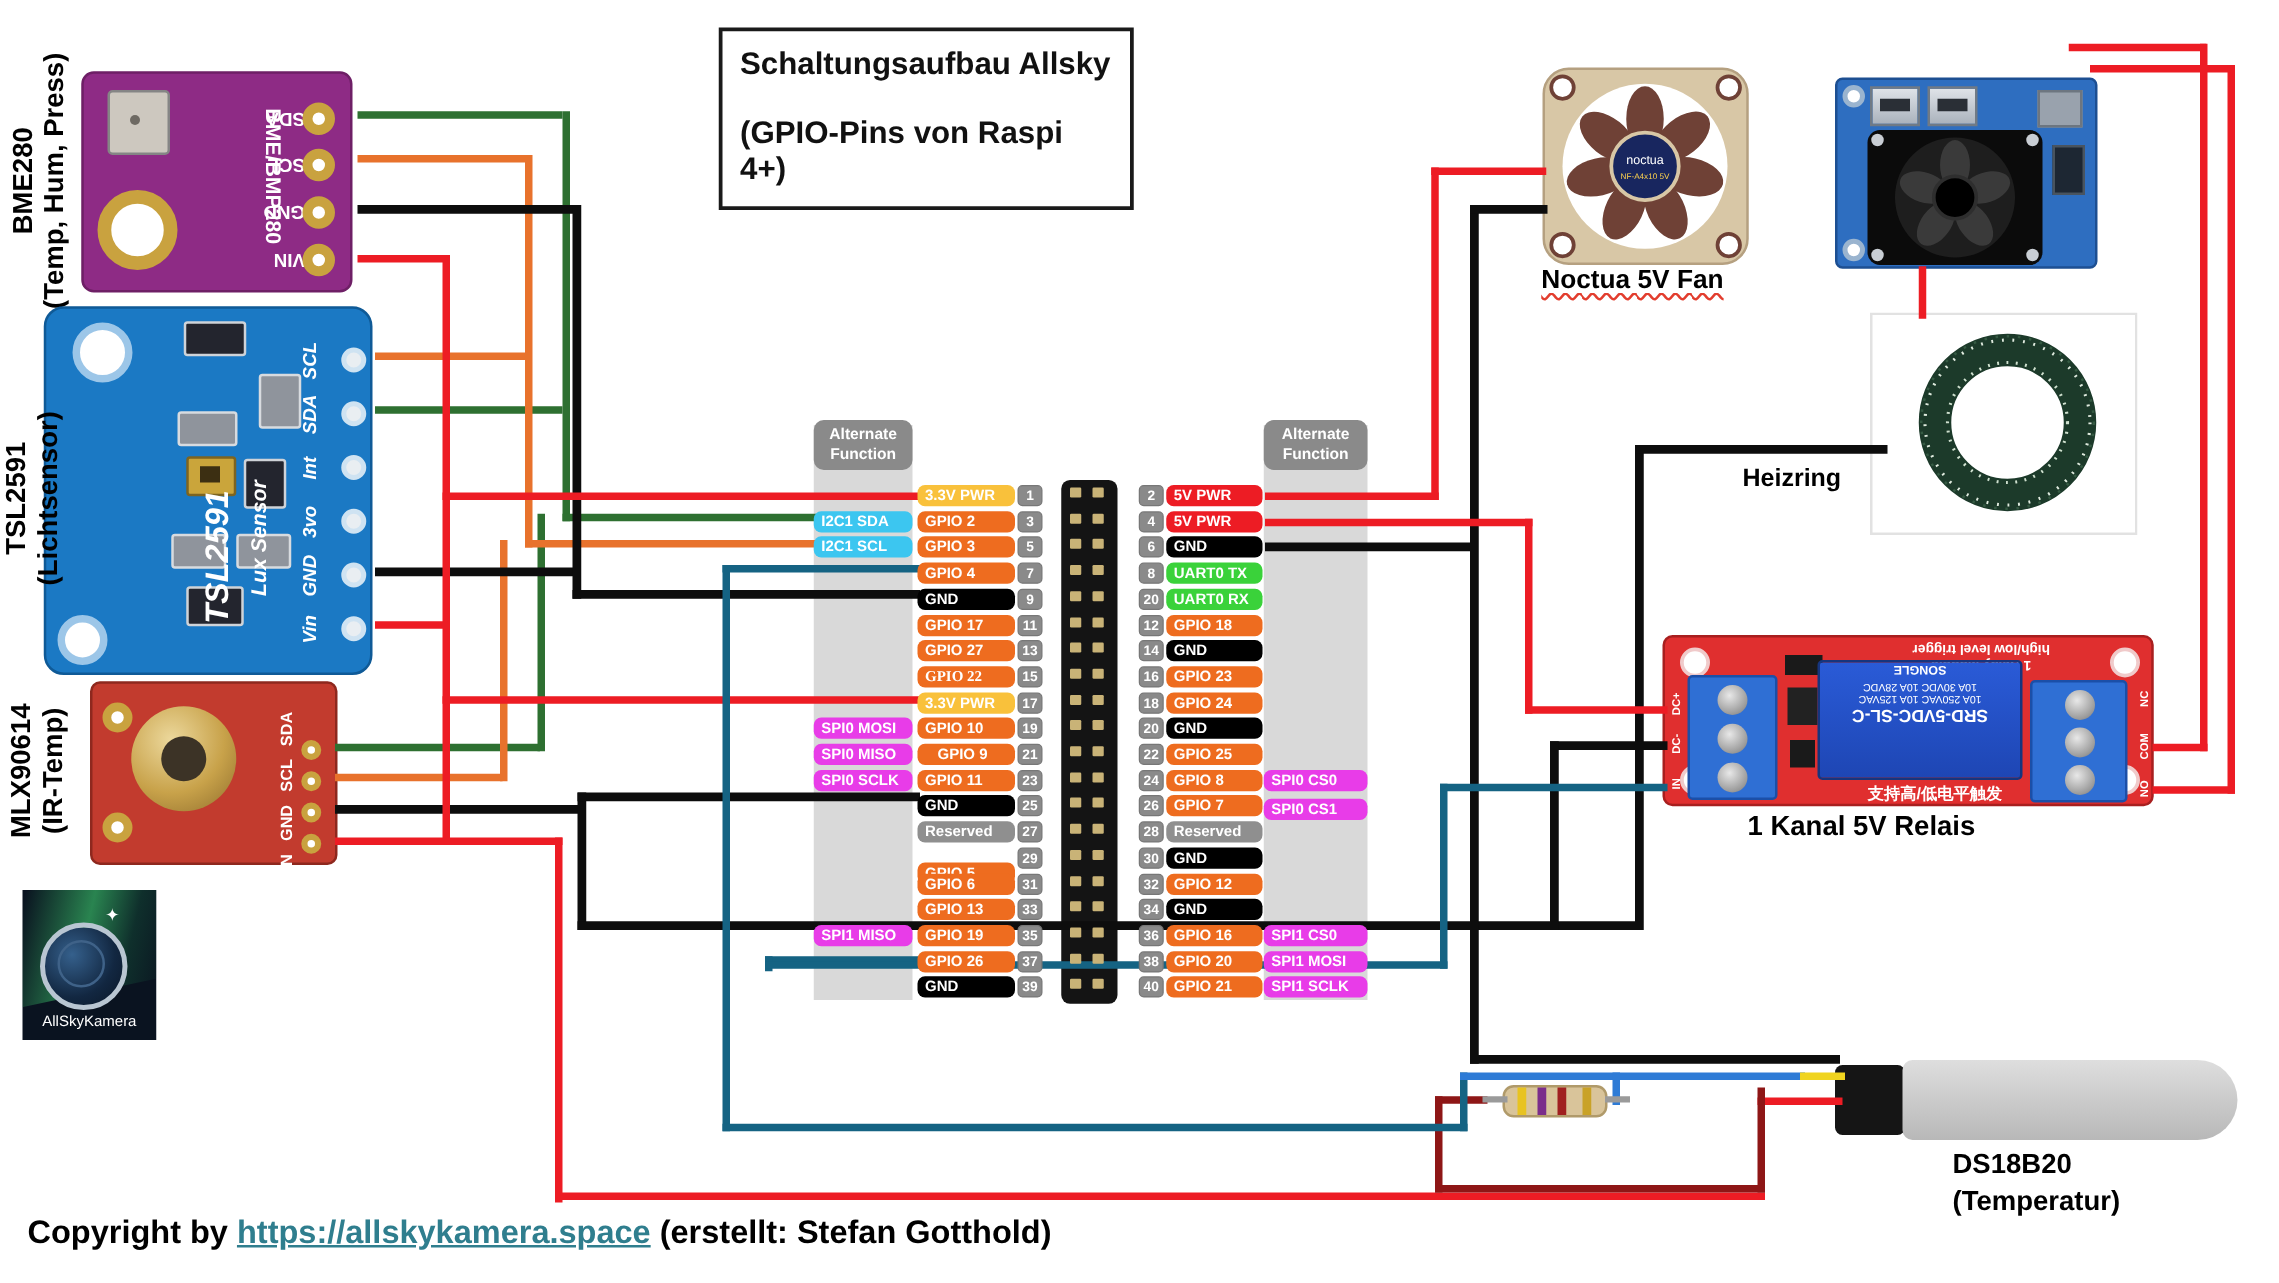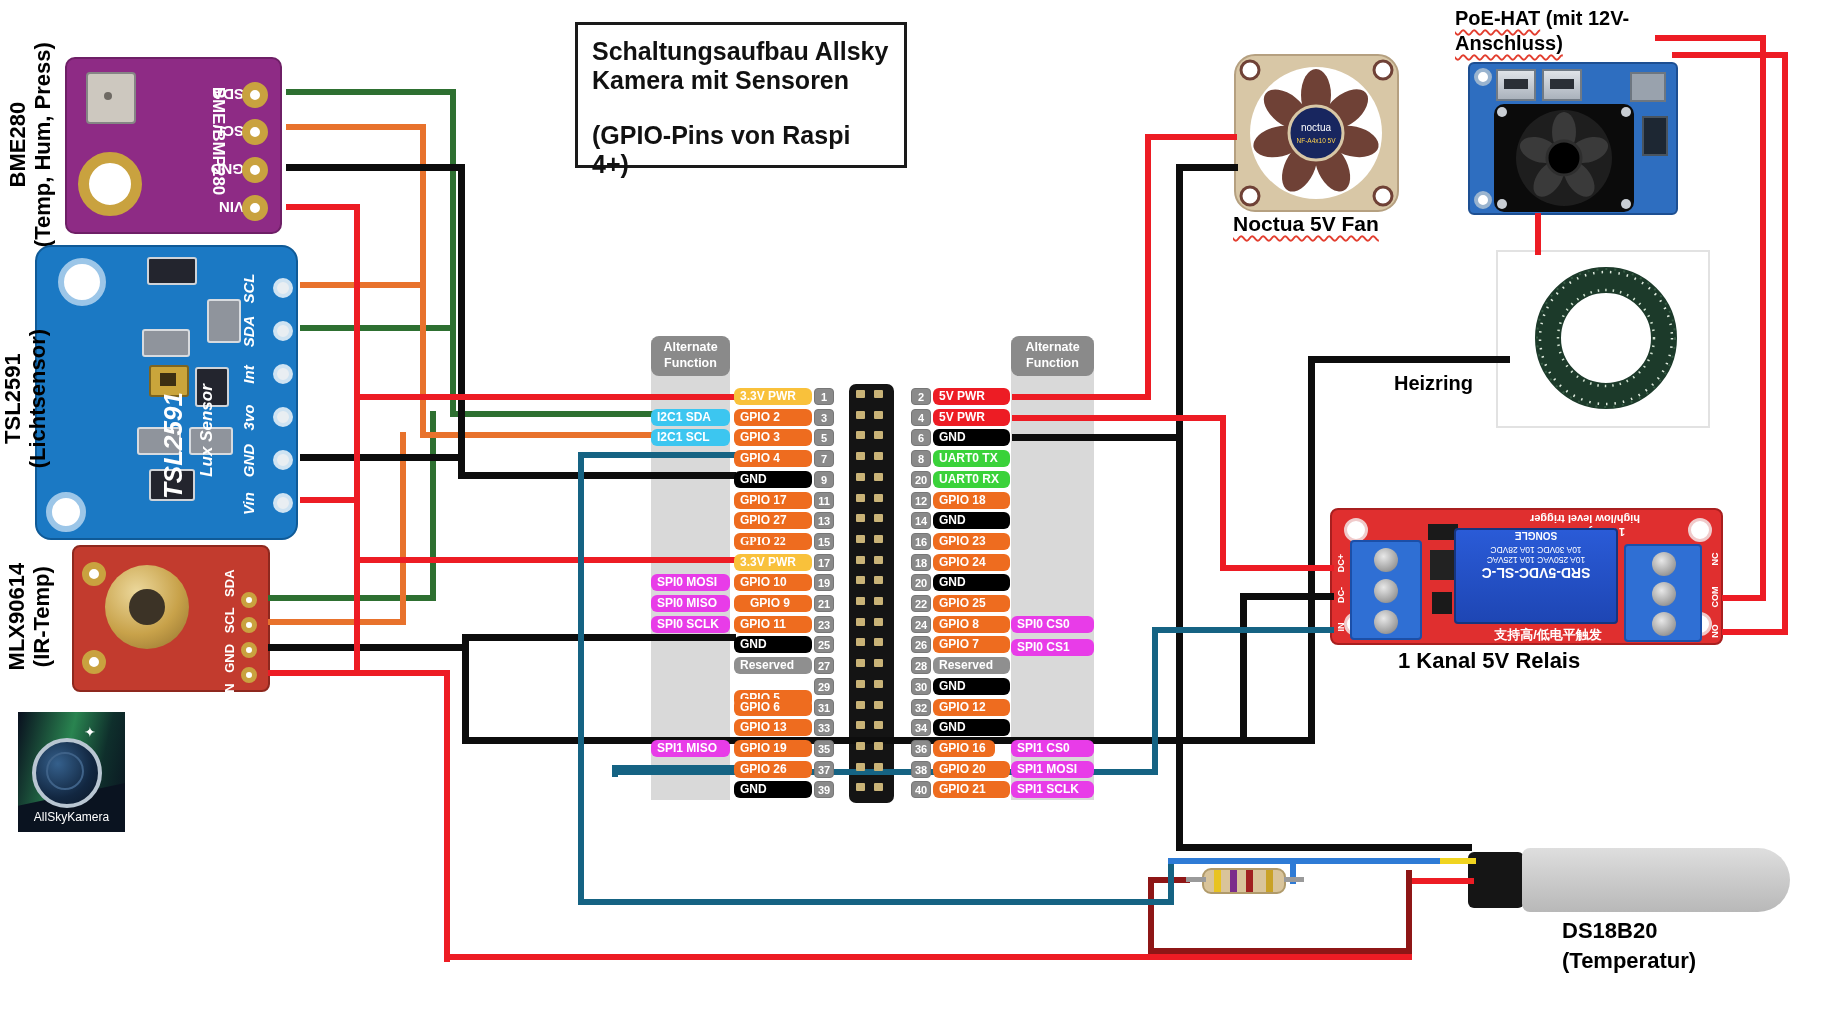--- a/index.html
+++ b/index.html
@@ -41,21 +41,20 @@
   .screw{position:absolute;border-radius:50%;background:radial-gradient(circle at 40% 35%,#e8e8e8,#9a9a9a 70%,#6f6f6f);}
   .resband{position:absolute;top:0;width:7px;height:100%;}
 </style>
 </head>
 <body>
 
 <div id="stage">
 
   <div id="title-box">
     <div>Schaltungsaufbau Allsky</div>
-    <div>Kamera mit Sensoren</div>
     <div style="margin-top:26px;">(GPIO-Pins von Raspi 4+)</div>
   </div>
 
   <div class="abs" style="left:65px;top:57px;width:217px;height:177px;background:#8e2b85;border-radius:10px;border:2px solid #6e1f66;box-sizing:border-box;">
     <div class="abs" style="left:19px;top:13px;width:46px;height:48px;background:#cdc8bf;border:2px solid #858585;border-radius:4px;">
       <div class="abs" style="left:16px;top:18px;width:8px;height:8px;border-radius:50%;background:#6e6a63;"></div>
     </div>
     <div class="hole" style="left:11px;top:93px;width:64px;height:64px;border:11px solid #c9a23f;"></div>
     <div class="abs" style="left:0;top:82px;width:170px;height:22px;transform:rotate(90deg);transform-origin:85px 11px;color:#fff;font-weight:bold;font-size:17px;text-align:center;left:65px;top:71px;">BME/BMP280</div>
     <div class="abs flip" style="left:123px;top:27px;width:54px;color:#fff;font-weight:bold;font-size:15px;">SDA</div>
@@ -177,24 +176,20 @@
         </g>
         <circle cx="70" cy="54" r="17" fill="#000" stroke="#2e2e2e" stroke-width="3"></circle>
         <circle cx="8" cy="8" r="5" fill="#c9ced4"></circle>
           <circle cx="132" cy="8" r="5" fill="#c9ced4"></circle>
         <circle cx="8" cy="100" r="5" fill="#c9ced4"></circle>
           <circle cx="132" cy="100" r="5" fill="#c9ced4"></circle>
       </svg>
     </div>
     <div class="abs" style="left:172px;top:52px;width:26px;height:40px;background:#1d2733;border:2px solid #49545f;box-sizing:border-box;"></div>
   </div>
-  <div class="complabel" style="left:1455px;top:6px;font-size:20px;line-height:25px;">
-    <div><span class="squig">PoE-HAT</span><span> (mit 12V-</span></div>
-    <div><span class="squig">Anschluss)</span></div>
-  </div>
 
   <div class="abs" style="left:1496px;top:250px;">
     <svg width="214" height="178" viewBox="0 0 214 178">
       <rect x="1" y="1" width="212" height="176" fill="#fff" stroke="#e2e2e2" stroke-width="2"></rect>
       <circle cx="110" cy="88" r="58" fill="none" stroke="#1c3a2a" stroke-width="26"></circle>
       <circle cx="110" cy="88" r="69" fill="none" stroke="#355a43" stroke-width="2" stroke-dasharray="2 7"></circle>
       <circle cx="110" cy="88" r="66" fill="none" stroke="#dfeade" stroke-width="2.5" stroke-dasharray="1.5 7"></circle>
       <circle cx="110" cy="88" r="48" fill="none" stroke="#cfe0cf" stroke-width="2.5" stroke-dasharray="1.5 6"></circle>
     </svg>
   </div>
@@ -253,20 +248,23 @@
     <div class="resband" style="left:42px;background:#a02020;"></div>
     <div class="resband" style="left:62px;background:#c9a227;"></div>
   </div>
 
   <div class="gcol" style="left:651px;top:340px;width:79px;height:460px;"></div>
   <div class="gcol" style="left:1011px;top:340px;width:83px;height:460px;"></div>
   <div class="althdr" style="left:651px;top:336px;width:79px;height:40px;">Alternate Function</div>
   <div class="althdr" style="left:1011px;top:336px;width:83px;height:40px;">Alternate Function</div>
   <div class="pinstrip"></div>
 
+  <div id="copyright">
+    <span>Copyright by </span><span class="link">https://allskykamera.space</span><span> (erstellt: Stefan Gotthold)</span>
+  </div>
 
   <div id="gen-layer" class="abs" style="left:0;top:0;width:100%;height:100%;">
       <div class="wire" style="left: 286px; top: 89px; width: 164px; height: 6px; background: rgb(46, 112, 49);"></div>
       <div class="wire" style="left: 300px; top: 325px; width: 150px; height: 6px; background: rgb(46, 112, 49);"></div>
       <div class="wire" style="left: 450px; top: 89px; width: 6px; height: 328px; background: rgb(46, 112, 49);"></div>
       <div class="wire" style="left: 450px; top: 411px; width: 203px; height: 6px; background: rgb(46, 112, 49);"></div>
       <div class="wire" style="left: 268px; top: 595px; width: 164px; height: 6px; background: rgb(46, 112, 49);"></div>
       <div class="wire" style="left: 430px; top: 411px; width: 6px; height: 190px; background: rgb(46, 112, 49);"></div>
       <div class="wire" style="left: 286px; top: 124px; width: 136px; height: 6px; background: rgb(232, 114, 44);"></div>
       <div class="wire" style="left: 300px; top: 282px; width: 122px; height: 6px; background: rgb(232, 114, 44);"></div>
@@ -406,21 +404,21 @@
       <div class="chip alt-spi" style="left: 1011px; top: 639px; width: 83px;">SPI0 CS1</div>
       <div class="badge" style="left: 911px; top: 657.1px;">28</div>
       <div class="chip t-reserved" style="left: 933px; top: 657.1px; width: 77px;">Reserved</div>
       <div class="badge" style="left: 911px; top: 677.8px;">30</div>
       <div class="chip t-gnd" style="left: 933px; top: 677.8px; width: 77px;">GND</div>
       <div class="badge" style="left: 911px; top: 698.5px;">32</div>
       <div class="chip t-gpio" style="left: 933px; top: 698.5px; width: 77px;">GPIO 12</div>
       <div class="badge" style="left: 911px; top: 719.2px;">34</div>
       <div class="chip t-gnd" style="left: 933px; top: 719.2px; width: 77px;">GND</div>
       <div class="badge" style="left: 911px; top: 739.9px;">36</div>
-      <div class="chip t-gpio" style="left: 933px; top: 739.9px; width: 62px;">GPIO 16</div>
+      <div class="chip t-gpio" style="left: 933px; top: 739.9px; width: 77px;">GPIO 16</div>
       <div class="chip alt-spi" style="left: 1011px; top: 739.9px; width: 83px;">SPI1 CS0</div>
       <div class="badge" style="left: 911px; top: 760.6px;">38</div>
       <div class="chip t-gpio" style="left: 933px; top: 760.6px; width: 77px;">GPIO 20</div>
       <div class="chip alt-spi" style="left: 1011px; top: 760.6px; width: 83px;">SPI1 MOSI</div>
       <div class="badge" style="left: 911px; top: 781.3px;">40</div>
       <div class="chip t-gpio" style="left: 933px; top: 781.3px; width: 77px;">GPIO 21</div>
       <div class="chip alt-spi" style="left: 1011px; top: 781.3px; width: 83px;">SPI1 SCLK</div>
       <div class="pinsq" style="left: 856px; top: 390px;"></div>
       <div class="pinsq" style="left: 874px; top: 390px;"></div>
       <div class="pinsq" style="left: 856px; top: 410.7px;"></div>

